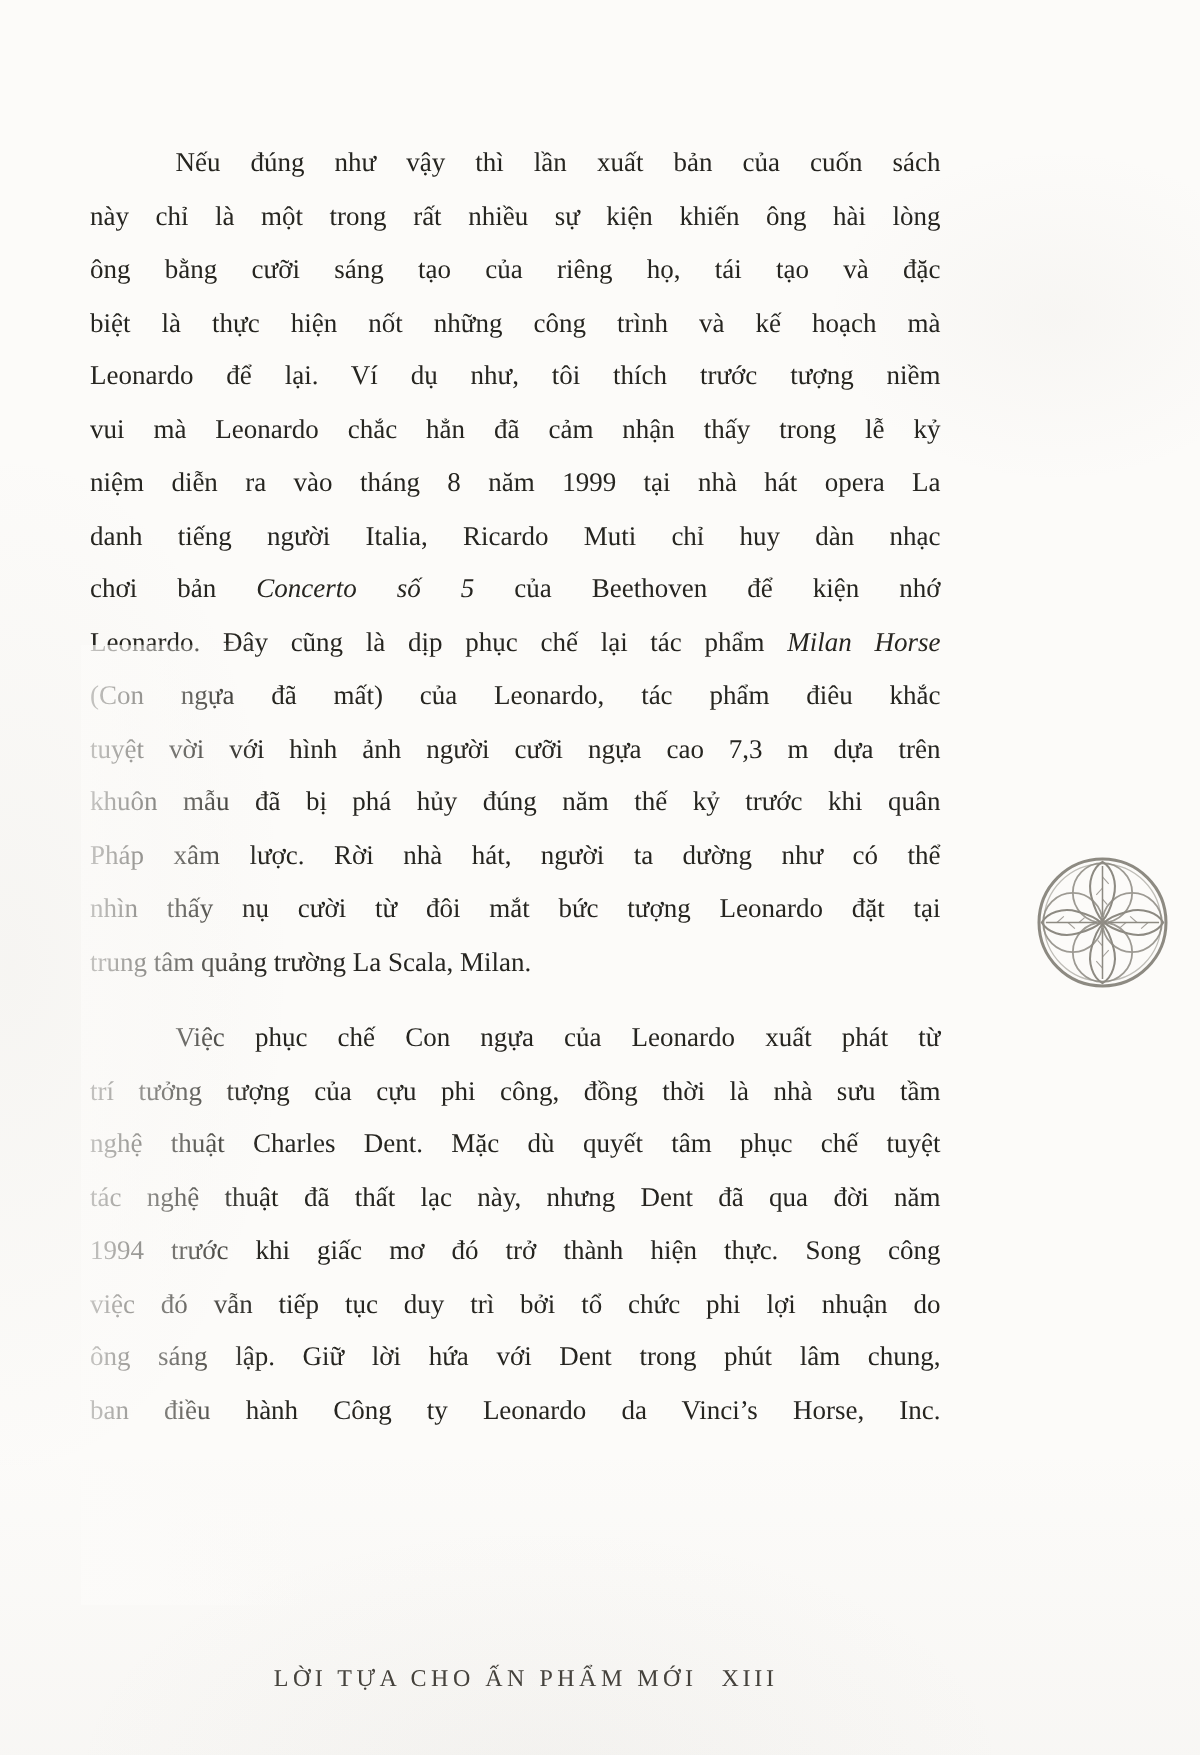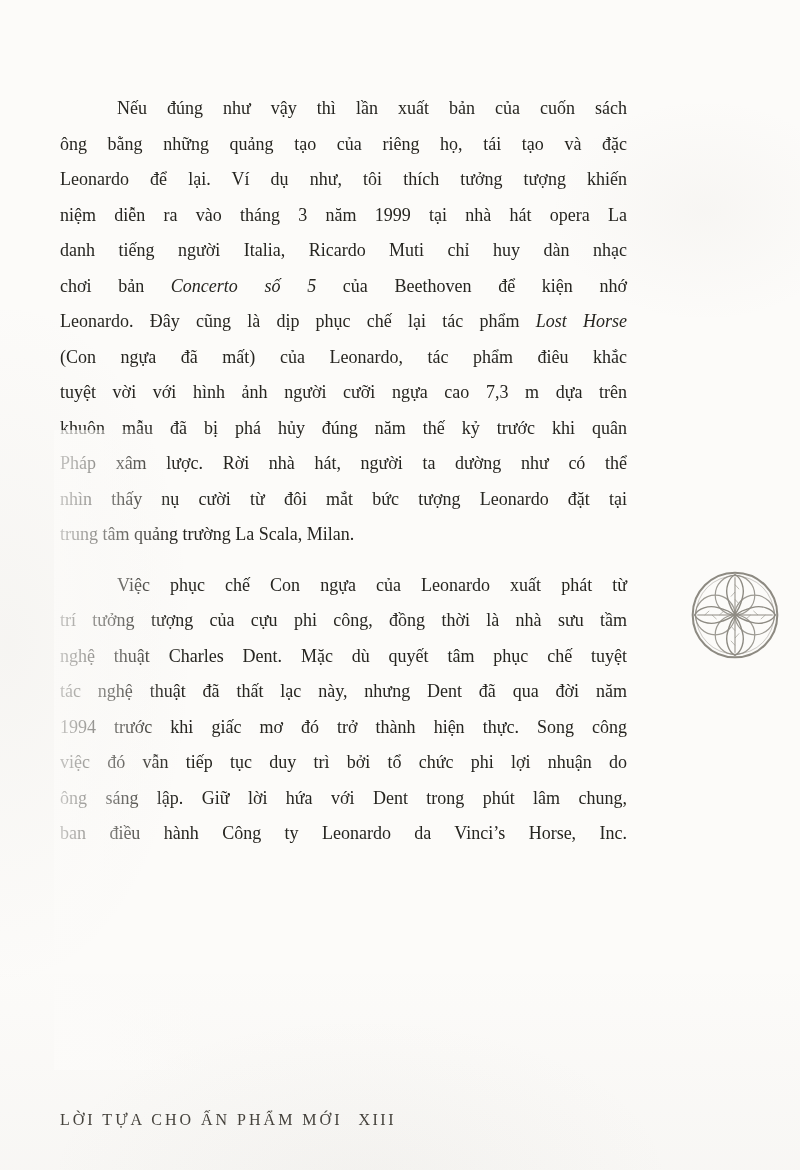--- a/index.html
+++ b/index.html
@@ -51,45 +51,48 @@
     background:linear-gradient(to right, rgba(252,251,249,0.72), rgba(252,251,249,0) 88%);
   }
   .ornament{
     position:absolute;
     left:689px;top:569px;width:92px;height:92px;
     color:var(--ornament_stroke,#8d8a82);
   }
   .footer{
     position:absolute;
     left:60px;top:1111px;width:581px;
-    text-align:left;
+    text-align:center;
     font-size:16px;
     letter-spacing:3px;
     color:var(--footer_ink,#45423c);
     white-space:nowrap;
   }
   .footer .page-number{
     margin-left:16px;
     letter-spacing:2.5px;
   }
 </style>
 </head>
 <body>
 
 <div class="page">
 
   <div class="body-text">
       <div class="paragraph">
         <div class="line first"><span>Nếu đúng như vậy thì lần xuất bản của cuốn sách</span></div>
-        <div class="line"><span>ông bằng những quảng tạo của riêng họ, tái tạo và đặc</span></div>
-        <div class="line"><span>Leonardo để lại. Ví dụ như, tôi thích tưởng tượng khiến</span></div>
-        <div class="line"><span>niệm diễn ra vào tháng 3 năm 1999 tại nhà hát opera La</span></div>
+        <div class="line"><span>này chỉ là một trong rất nhiều sự kiện khiến ông hài lòng</span></div>
+        <div class="line"><span>ông bằng cưỡi sáng tạo của riêng họ, tái tạo và đặc</span></div>
+        <div class="line"><span>biệt là thực hiện nốt những công trình và kế hoạch mà</span></div>
+        <div class="line"><span>Leonardo để lại. Ví dụ như, tôi thích trước tượng niềm</span></div>
+        <div class="line"><span>vui mà Leonardo chắc hẳn đã cảm nhận thấy trong lễ kỷ</span></div>
+        <div class="line"><span>niệm diễn ra vào tháng 8 năm 1999 tại nhà hát opera La</span></div>
         <div class="line"><span>danh tiếng người Italia, Ricardo Muti chỉ huy dàn nhạc</span></div>
         <div class="line"><span>chơi bản </span><em>Concerto số 5</em><span> của Beethoven để kiện nhớ</span></div>
-        <div class="line"><span>Leonardo. Đây cũng là dịp phục chế lại tác phẩm </span><em>Lost Horse</em></div>
+        <div class="line"><span>Leonardo. Đây cũng là dịp phục chế lại tác phẩm </span><em>Milan Horse</em></div>
         <div class="line"><span>(Con ngựa đã mất) của Leonardo, tác phẩm điêu khắc</span></div>
         <div class="line"><span>tuyệt vời với hình ảnh người cưỡi ngựa cao 7,3 m dựa trên</span></div>
         <div class="line"><span>khuôn mẫu đã bị phá hủy đúng năm thế kỷ trước khi quân</span></div>
         <div class="line"><span>Pháp xâm lược. Rời nhà hát, người ta dường như có thể</span></div>
         <div class="line"><span>nhìn thấy nụ cười từ đôi mắt bức tượng Leonardo đặt tại</span></div>
         <div class="line nojust"><span>trung tâm quảng trường La Scala, Milan.</span></div>
       </div>
       <div class="paragraph">
         <div class="line first"><span>Việc phục chế Con ngựa của Leonardo xuất phát từ</span></div>
         <div class="line"><span>trí tưởng tượng của cựu phi công, đồng thời là nhà sưu tầm</span></div>

